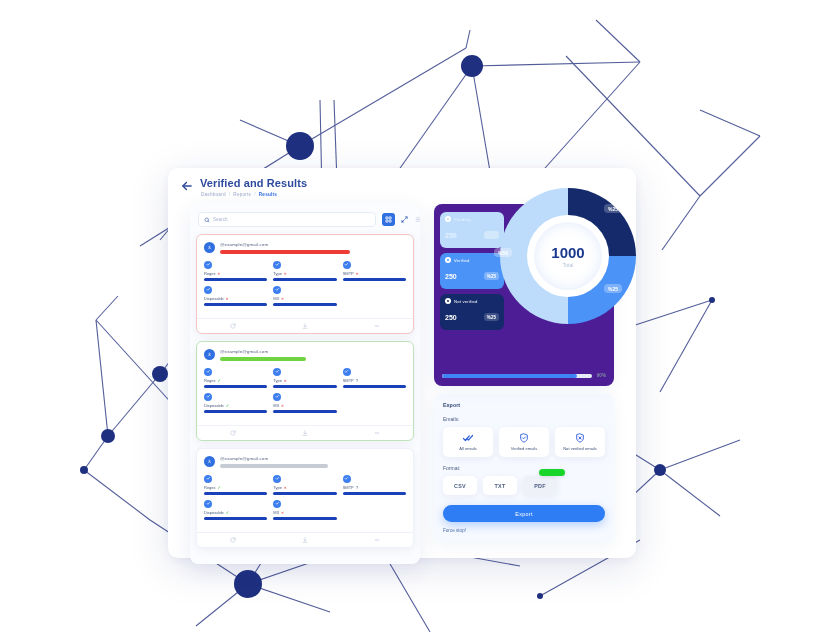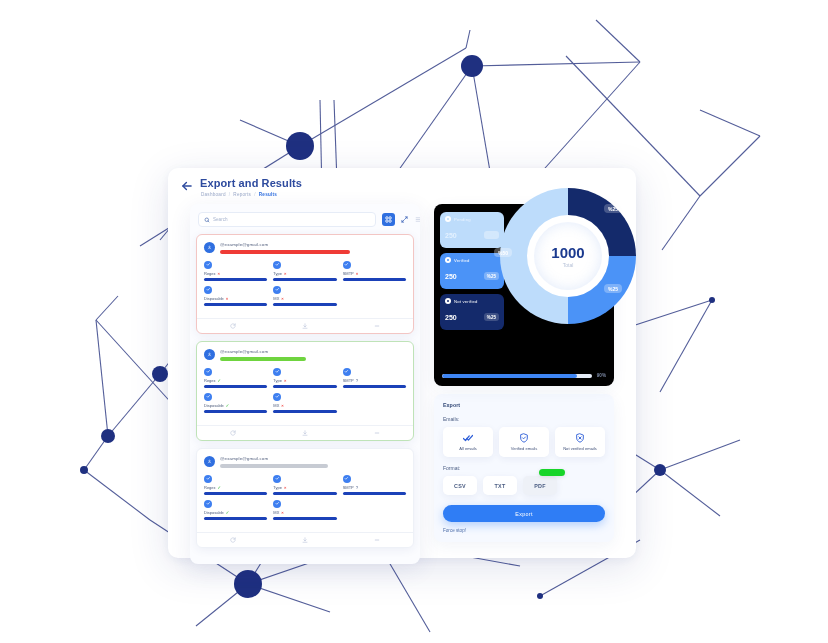--- a/index.html
+++ b/index.html
@@ -115,21 +115,21 @@
     display: flex; align-items: center;
   }
   .foot-btn { flex: 1; display: flex; align-items: center; justify-content: center; opacity: .55; }
 
   
   .right-panel {
     position: absolute; left: 266px; top: 36px;
     width: 180px; height: 364px;
   }
   .stats-card {
-    position: relative; background: #000000; border-radius: 8px;
+    position: relative; background: #4c1d95; border-radius: 8px;
     height: 182px; overflow: visible;
     box-shadow: 0 4px 16px rgba(40,60,130,0.06);
   }
   .legend { position: absolute; left: 6px; top: 8px; width: 64px; }
   .legend-item {
     border-radius: 6px; padding: 4px 5px 5px 5px; margin-bottom: 5px; height: 36px;
   }
   .legend-item.pending  { background: #bddcfb; }
   .legend-item.verified { background: #4b93f7; }
   .legend-item.notver   { background: #142a6b; }
@@ -288,21 +288,21 @@
     </g>
   </svg>
 
   <div class="app-window">
 
     <div class="app-header">
       <svg class="back-arrow" viewBox="0 0 24 24" fill="none" stroke="#2d4a9e" stroke-width="2.4" stroke-linecap="round" stroke-linejoin="round">
         <path d="M19 12H5"></path>
           <path d="M11 18l-6-6 6-6"></path>
       </svg>
-      <div class="page-title">Export and Results</div>
+      <div class="page-title">Verified and Results</div>
       <div class="breadcrumb">
         <span>Dashboard</span>
         <span class="sep">/</span>
         <span>Reports</span>
         <span class="sep">/</span>
         <span class="crumb-active">Results</span>
       </div>
     </div>
 
     <div class="list-panel">

